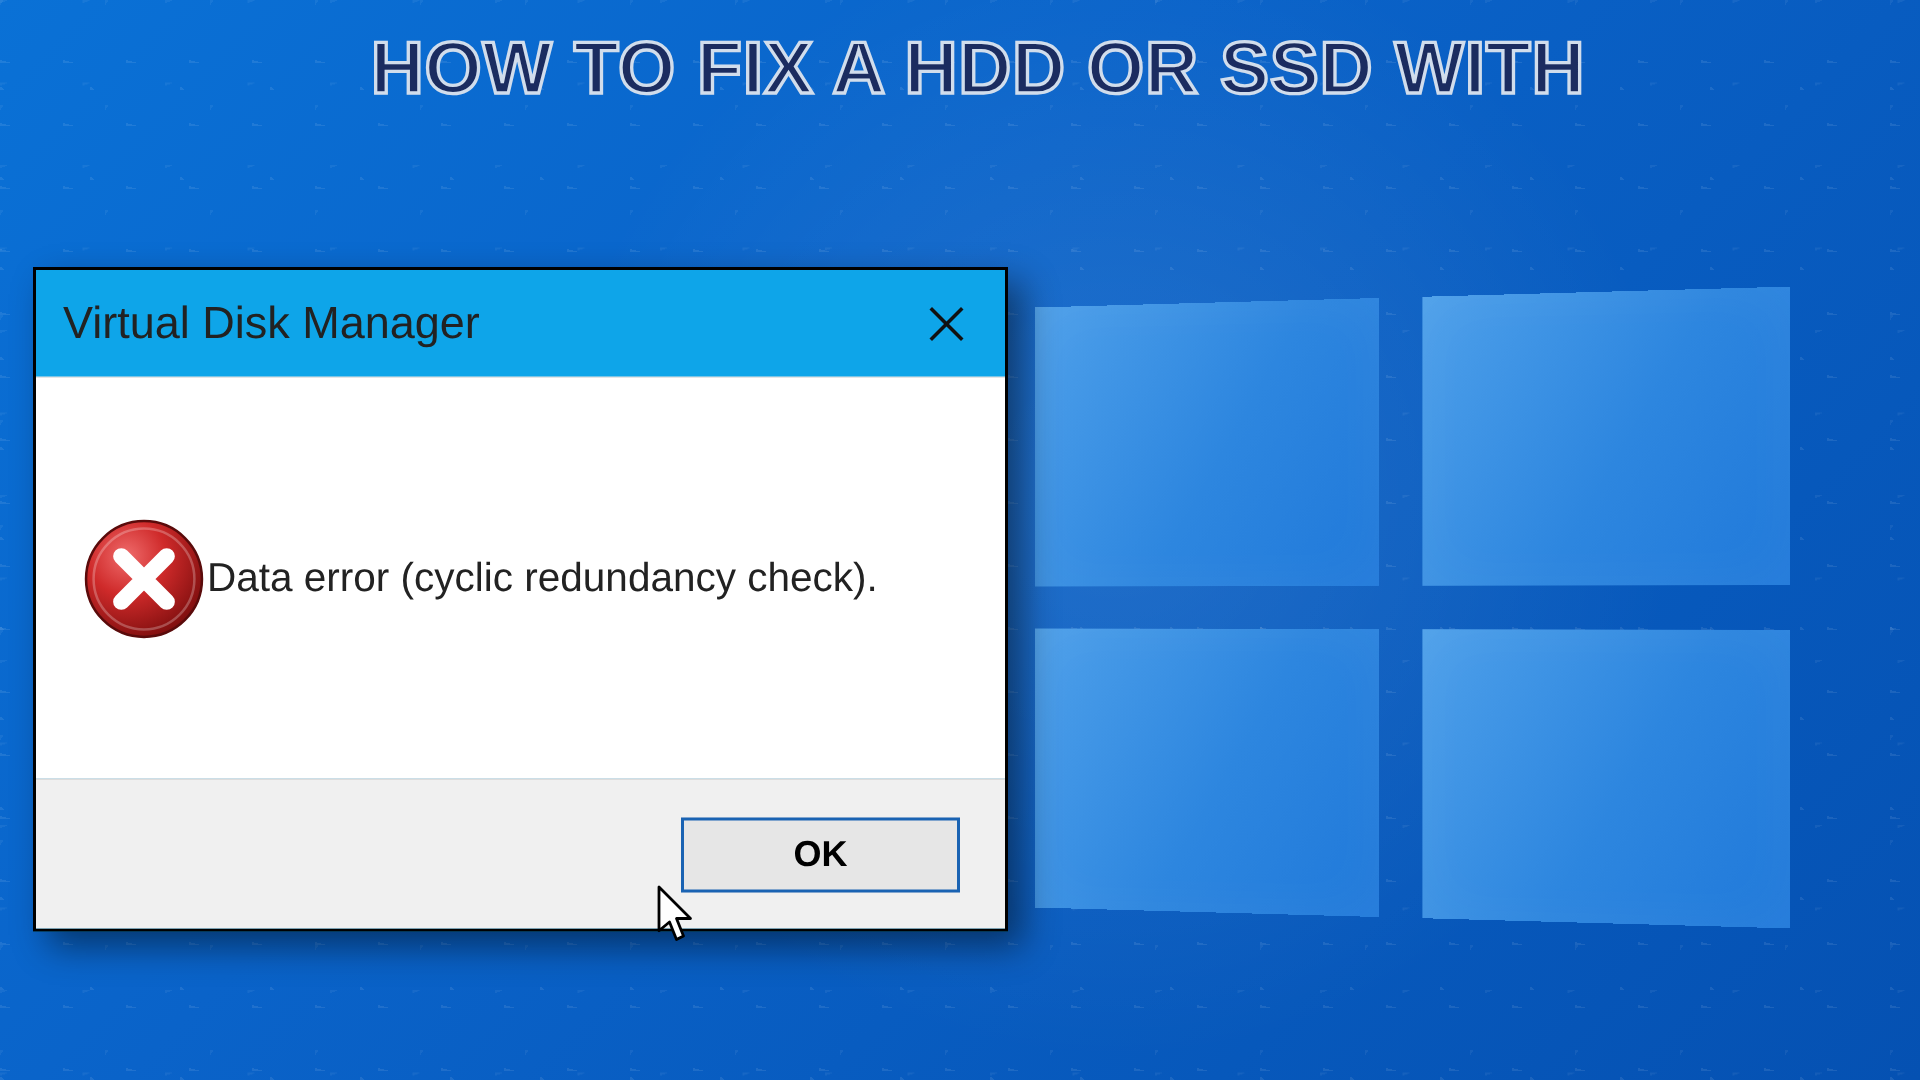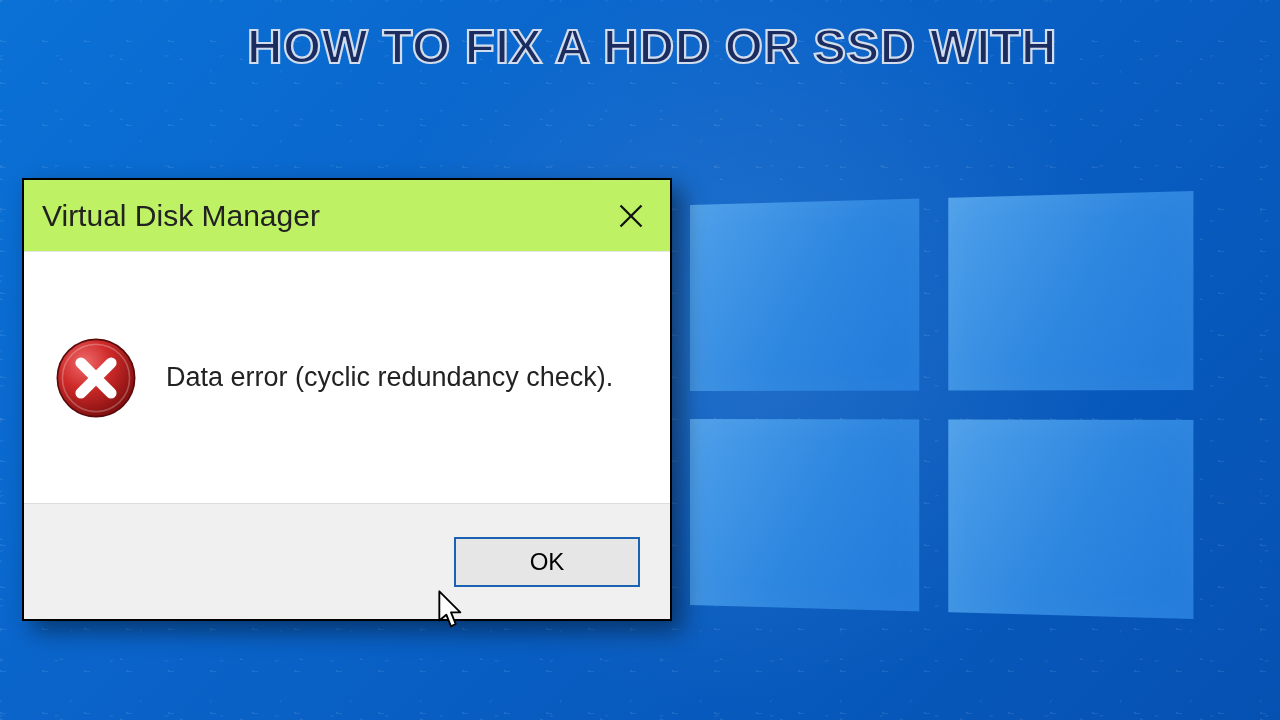--- a/index.html
+++ b/index.html
@@ -41,49 +41,50 @@
     line-height: 1.18;
     -webkit-text-stroke: 2.2px #d1ddec;
     letter-spacing: 0.5px;
   }
   .headline .l1 { display:block;margin-left:24px; }
   .headline .l2 { display:block; }
 
   
   .dialog {
     position: absolute; left: 22px; top: 178px; width: 650px; height: 443px;
-    background: #bef264;
+    background: #0ea5e9;
     border: 2.5px solid #000;
     box-shadow: 10px 10px 22px rgba(0,0,0,0.45);
     display: flex; flex-direction: column;
   }
   .titlebar {
     height: 72px; display: flex; align-items: center; justify-content: space-between;
     border-bottom: 1px solid #e5e5e5;
     padding-left: 18px;
   }
   .titlebar-title { font-size: 30px; color: #222; font-family: "Segoe UI", sans-serif; }
   .close-btn {
     width: 78px; height: 72px; display:flex; align-items:center; justify-content:center;
     cursor: default;
   }
   .close-btn svg { width: 28px; height: 28px; }
 
   .body-area {
-    flex: 1; display: flex; align-items: center; gap: 28px;
+    flex: 1; display: flex; align-items: center; 
     padding: 0 20px 0 30px;
     background: #fff;
   }
   .err-icon { width: 84px; height: 84px; flex: none; }
   .msg { font-size: 27px; color: #222; }
 
   .button-bar {
-    height: 116px; background: #f0f0f0; border-top: 1px solid #dcdcdc;
+    height: 100px; background: #f0f0f0; border-top: 1px solid #dcdcdc;
     display: flex; align-items: center; justify-content: flex-end; padding-right: 30px;
     position: relative;
+    font-weight: bold;
   }
   .ok-btn {
     width: 186px; height: 50px; background: #e6e6e6;
     border: 2px solid #1a63b3;
     font-size: 24px; color: #000;
     display:flex; align-items:center; justify-content:center;
     cursor: default;
   }
 
   .cursor {

